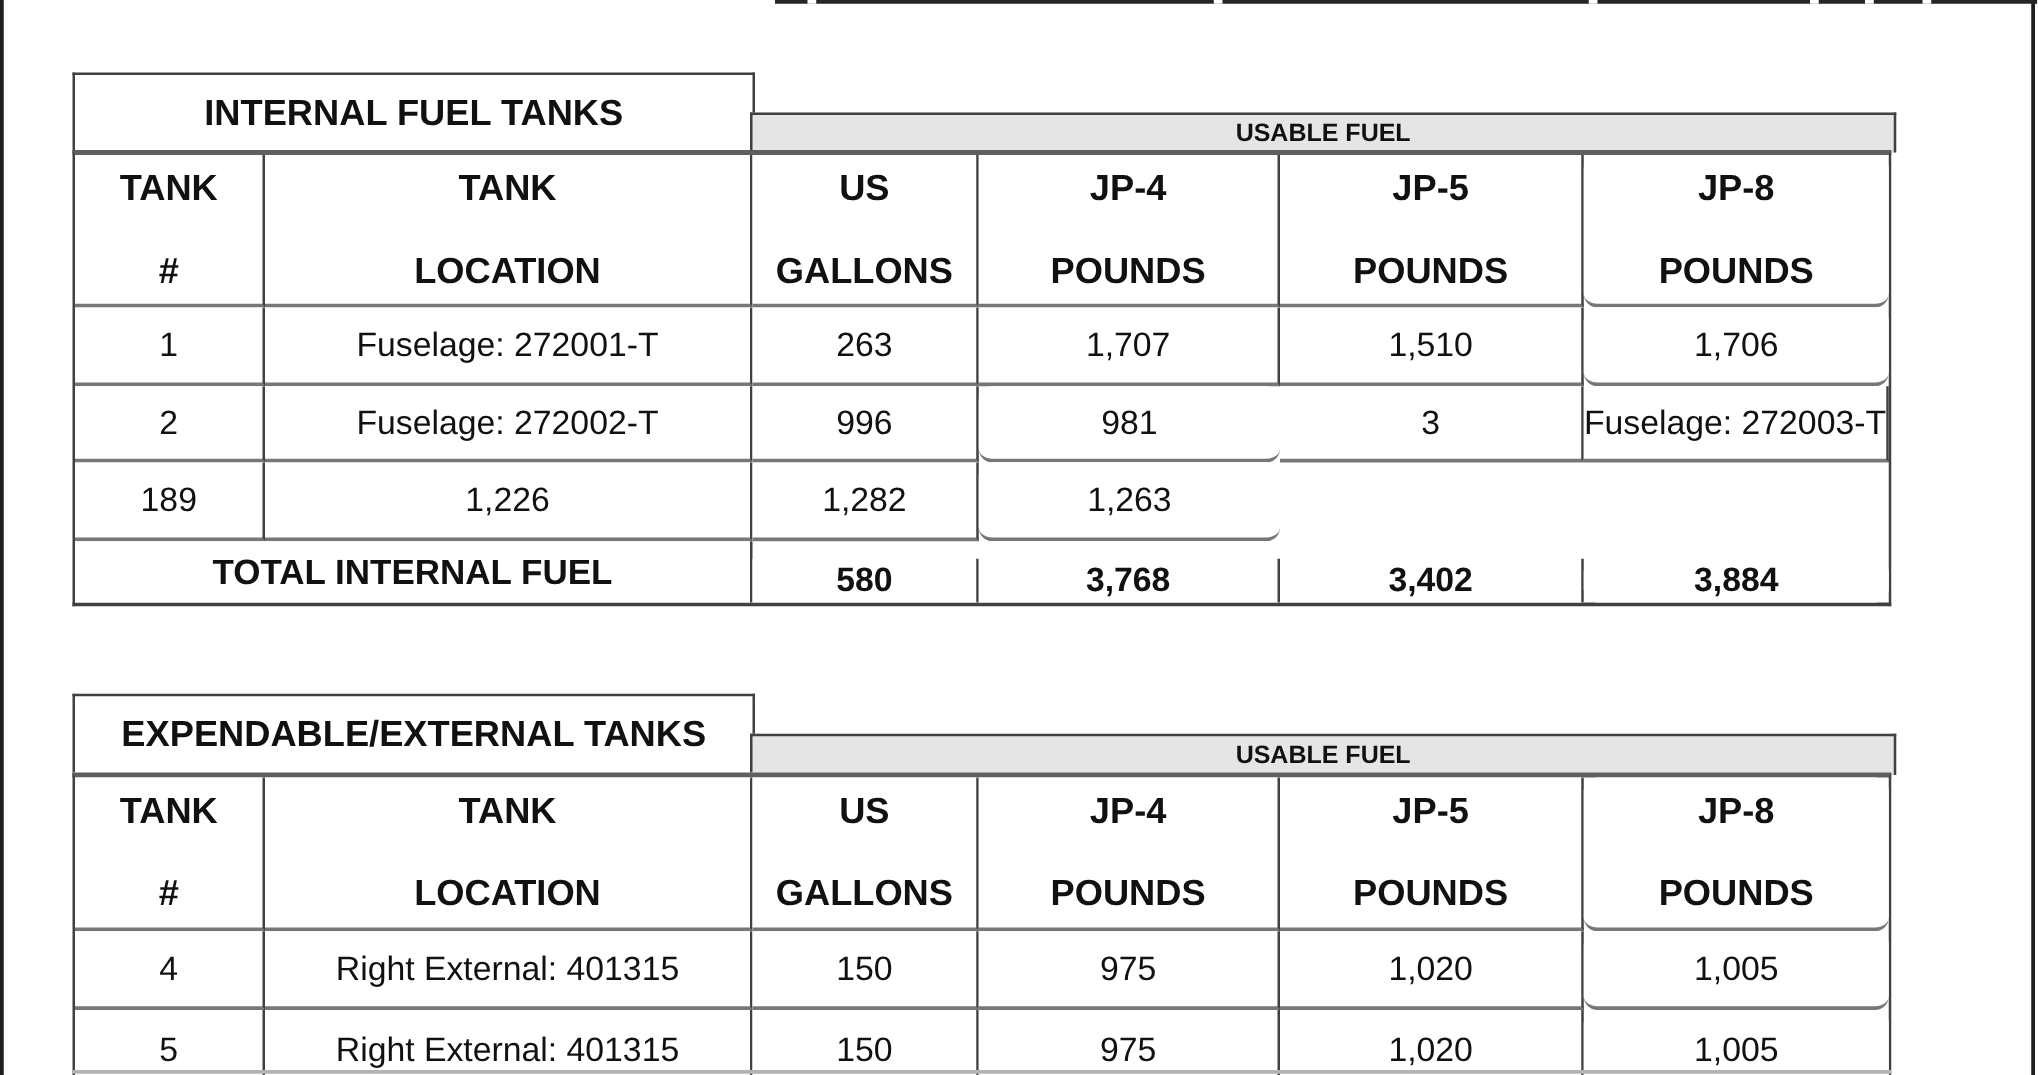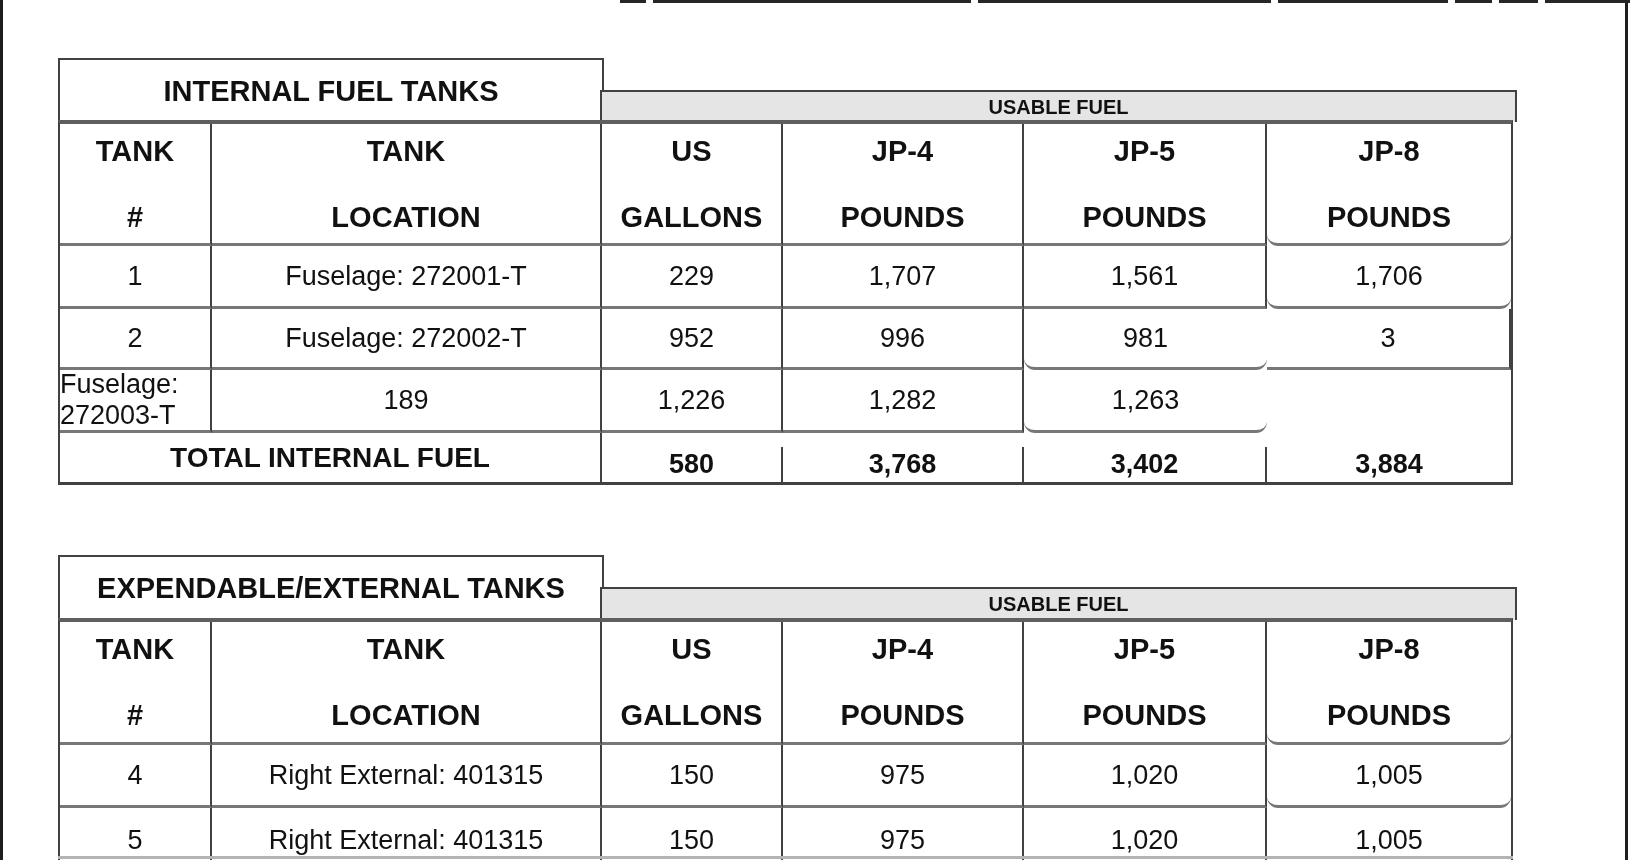--- a/index.html
+++ b/index.html
@@ -83,28 +83,27 @@
       <div>JP-5</div>
       <div>POUNDS</div>
     </div>
     <div class="c hdr lastcol">
       <div>JP-8</div>
       <div>POUNDS</div>
     </div>
 
     <div class="c">1</div>
     <div class="c">Fuselage: 272001-T</div>
-    <div class="c">229</div>
+    <div class="c">263</div>
     <div class="c">1,707</div>
-    <div class="c">1,561</div>
+    <div class="c">1,510</div>
     <div class="c lastcol">1,706</div>
 
     <div class="c">2</div>
     <div class="c">Fuselage: 272002-T</div>
-    <div class="c">952</div>
     <div class="c">996</div>
     <div class="c lastcol">981</div>
 
     <div class="c">3</div>
     <div class="c">Fuselage: 272003-T</div>
     <div class="c">189</div>
     <div class="c">1,226</div>
     <div class="c">1,282</div>
     <div class="c lastcol">1,263</div>
 

